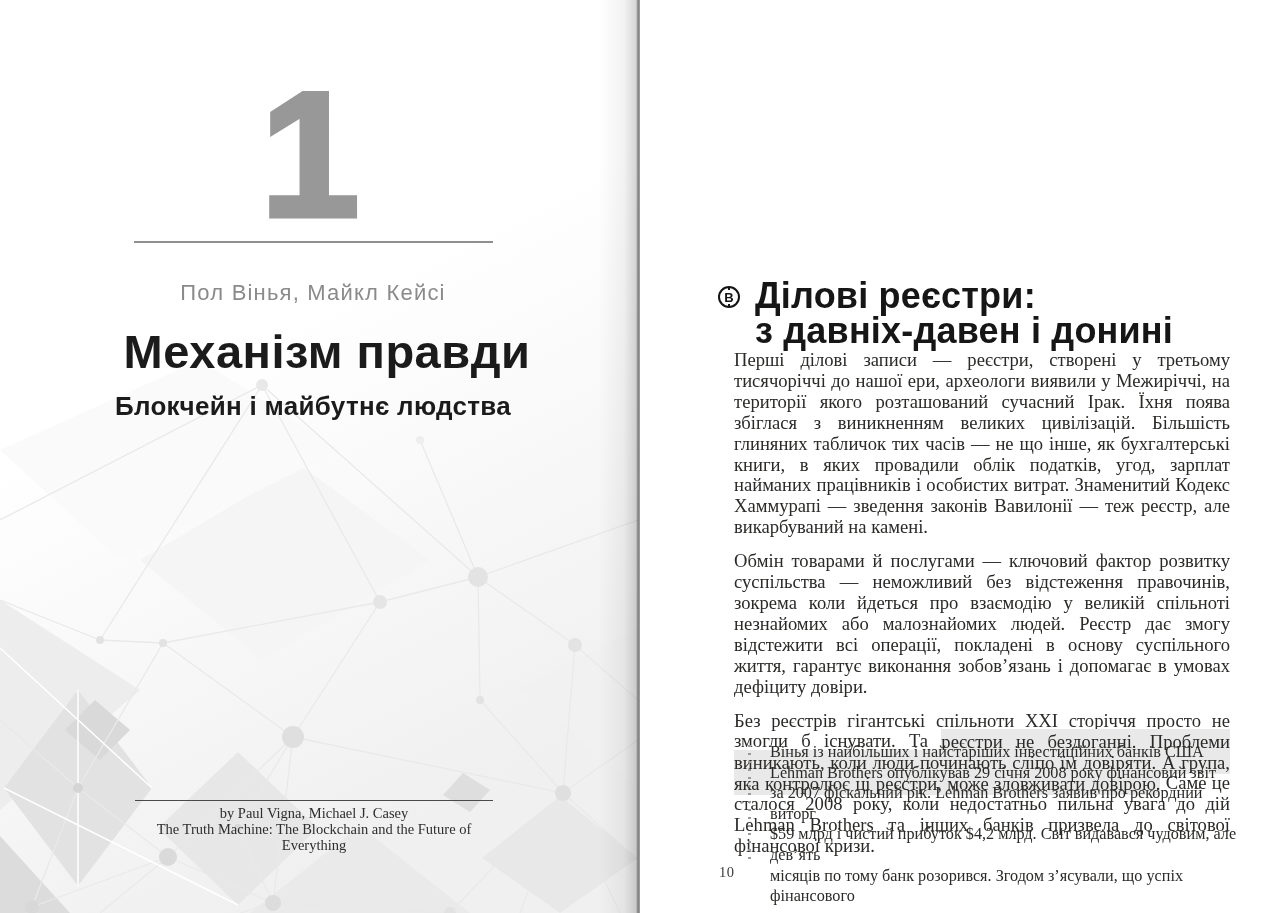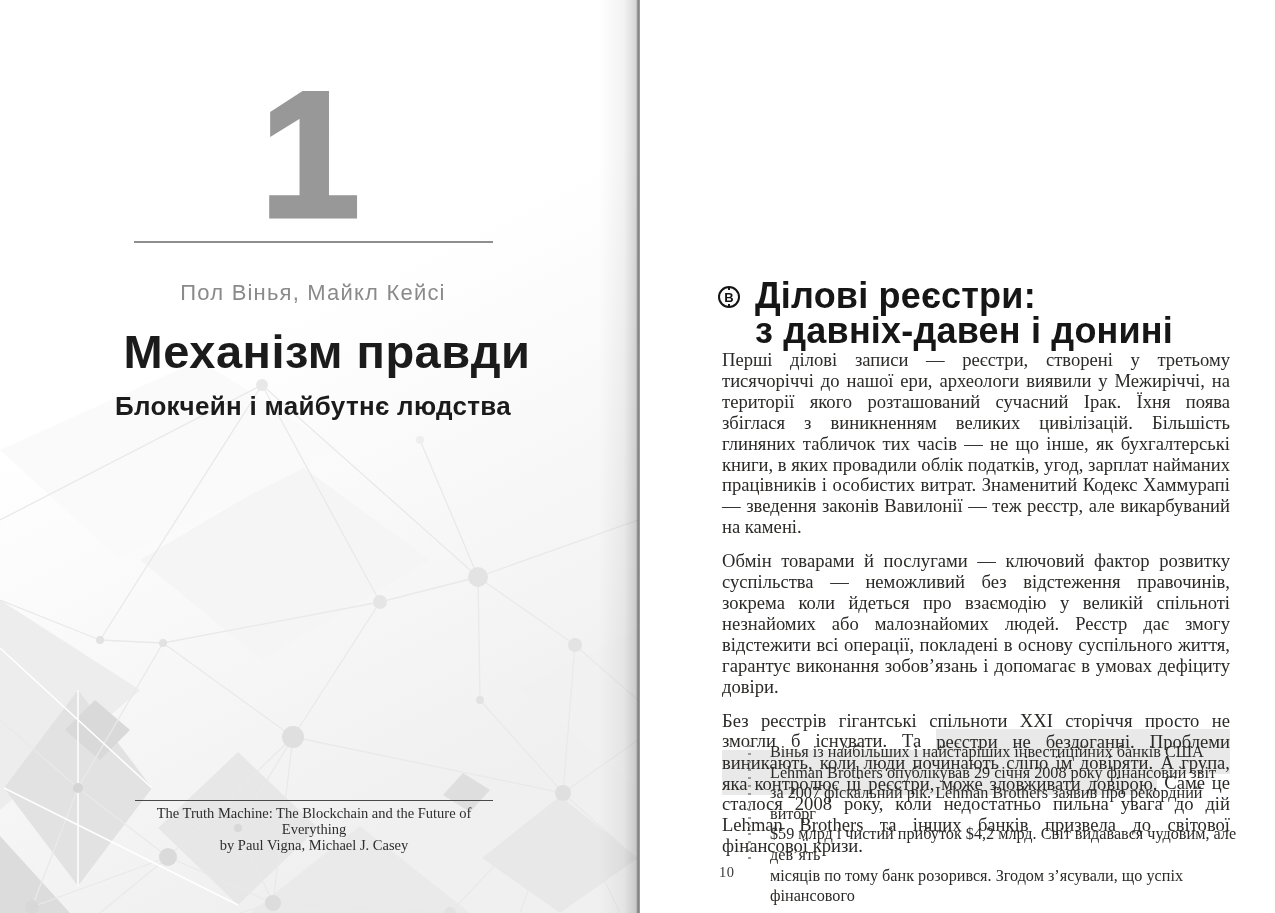--- a/index.html
+++ b/index.html
@@ -70,21 +70,21 @@
   .bitcoin-icon::after{bottom:-1px;}
   .section-heading{
     position:absolute; left:115px; top:278px; width:480px;
     font-size:36px; line-height:35px; font-weight:700; color:#161616; letter-spacing:0.2px;
   }
   .body-text{
     position:absolute; left:78px; top:350px; width:512px;
     font-family:"Liberation Serif", serif; font-size:18.6px; line-height:20.9px;
     color:#2b2a28; text-align:justify;
   }
-  .body-text p{margin:0 0 13px 4px;}
+  .body-text p{margin:0 0 13px 16px;}
   .hl{background:#e9e9e9; padding:1.5px 0; box-decoration-break:clone; -webkit-box-decoration-break:clone;}
   .footnote{
     position:absolute; left:108px; top:742px; width:470px; padding-left:22px;
     font-family:"Liberation Serif", serif; font-size:16.2px; line-height:20.6px;
     color:#2b2a28;
   }
   .footnote::before{
     content:""; position:absolute; left:0; top:3px; width:3px; height:120px;
     background:repeating-linear-gradient(to bottom, #9b9b9b 0 2px, transparent 2px 8px);
   }
@@ -153,22 +153,22 @@
         <circle cx="420" cy="440" r="4" fill="#eeeeee"></circle>
       </g>
     </svg>
 
     <div class="chapter-number">1</div>
     <div class="chapter-rule"></div>
     <div class="authors">Пол Вінья, Майкл Кейсі</div>
     <div class="book-title">Механізм правди</div>
     <div class="book-subtitle">Блокчейн і майбутнє людства</div>
     <div class="source">
+      <div>by Paul Vigna, Michael J. Casey</div>
       <div>The Truth Machine: The Blockchain and the Future of Everything</div>
-      <div>by Paul Vigna, Michael J. Casey</div>
     </div>
   </div>
 
   <div class="gutter"></div>
 
   <div class="page page-right">
 
     <div class="bitcoin-icon">
       <span class="btc-glyph">B</span>
     </div>

